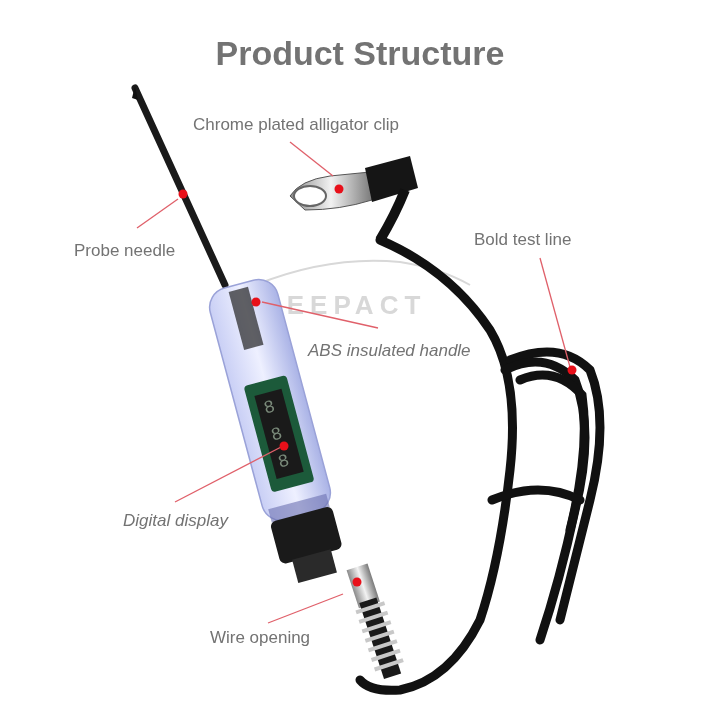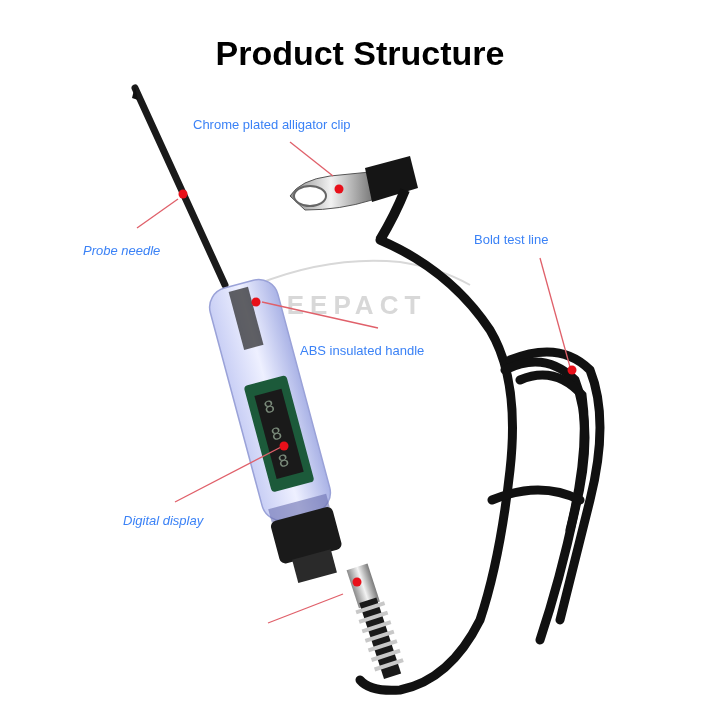--- a/index.html
+++ b/index.html
@@ -1,20 +1,20 @@
 <!DOCTYPE html>
 <html><head>
 <meta charset="utf-8">
 <style>
   html, body { margin: 0; padding: 0; background: #ffffff; }
   body { width: 720px; height: 720px; position: relative; overflow: hidden;
          font-family: "Liberation Sans", sans-serif; color: #222; }
   .title { position: absolute; top: 34px; left: 0; width: 720px; text-align: center;
-           font-size: 34px; font-weight: bold; color: #000000; letter-spacing: 0px; }
-  .label { position: absolute; font-size: 13px; color: #3b82f6; white-space: nowrap; line-height: 21px; }
+           font-size: 34px; font-weight: bold; color: #737373; letter-spacing: 0px; }
+  .label { position: absolute; font-size: 17px; color: #737373; white-space: nowrap; line-height: 21px; }
   .label.center { text-align: center; }
   svg.art { position: absolute; left: 0; top: 0; }
   .watermark { position: absolute; left: 262px; top: 290px; font-size: 26px; letter-spacing: 6px;
                color: #d4d4d4; font-weight: bold; opacity: 0.9; }
 </style>
 </head>
 <body>
 
 <div class="title">Product Structure</div>
 
@@ -94,18 +94,19 @@
     <circle cx="339" cy="189" r="4.5"></circle>
     <circle cx="183" cy="194" r="4.5"></circle>
     <circle cx="572" cy="370" r="4.5"></circle>
     <circle cx="256" cy="302" r="4.5"></circle>
     <circle cx="284" cy="446" r="4.5"></circle>
     <circle cx="357" cy="582" r="4.5"></circle>
   </g>
 </svg>
 
 <div class="label" style="left:193px; top:114px;">Chrome plated alligator clip</div>
-<div class="label" style="left:83px; top:240px;font-style:italic;">Probe needle</div>
+<div class="label" style="left:74px; top:240px;">Probe needle</div>
 <div class="label" style="left:474px; top:229px;">Bold test line</div>
-<div class="label" style="left:300px; top:340px;">ABS insulated handle</div>
+<div class="label" style="left:308px; top:340px;font-style:italic;">ABS insulated handle</div>
 <div class="label" style="left:123px; top:510px;font-style:italic;">Digital display</div>
 <div class="label center" style="left:190px; top:627px; width:140px;">
+  <div>Wire opening</div>
 </div>
 
 </body></html>

